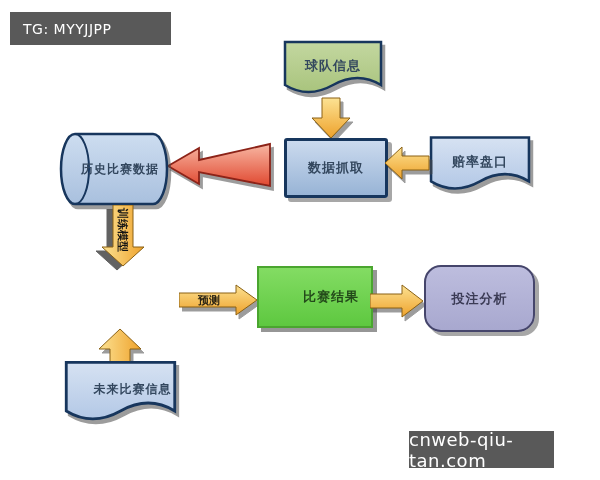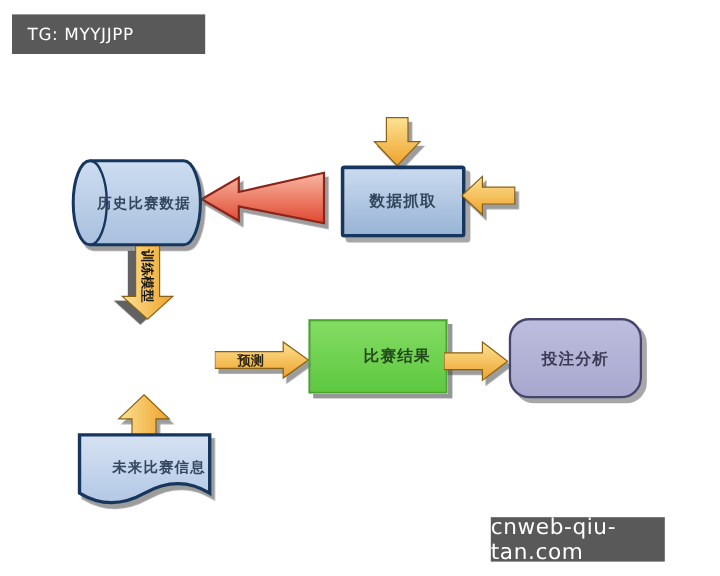--- a/index.html
+++ b/index.html
@@ -108,29 +108,41 @@
     </defs>
   </svg>
 
   <div class="abs badge" id="tg-badge">
     <span>TG: MYYJJPP</span>
   </div>
   <div class="abs badge" id="watermark">
     <span>cnweb-qiu-tan.com</span>
   </div>
 
+  <div class="abs shape-shadow" id="node-team-info">
+    <svg width="100" height="60" viewBox="0 0 100 60">
+      <path d="M2,2 H98 V45 Q75,31 50,45 Q25,59 2,45 Z" fill="url(#gradGreenDoc)" stroke="#17365d" stroke-width="2.5"></path>
+    </svg>
+    <div class="node-label navy-text" style="padding-bottom:8px">球队信息</div>
+  </div>
 
   <svg class="abs shape-shadow" id="arrow-team-to-capture" viewBox="0 0 42 42">
     <polygon points="12,1 30,1 30,21 40,21 21,41 2,21 12,21" fill="url(#gradYellowH)" stroke="#8a6114" stroke-width="1"></polygon>
   </svg>
 
   <div class="abs" id="node-data-capture">
     <div class="node-label navy-text">数据抓取</div>
   </div>
 
+  <div class="abs shape-shadow" id="node-odds-market">
+    <svg width="102" height="64" viewBox="0 0 100 60">
+      <path d="M2,2 H98 V45 Q75,31 50,45 Q25,59 2,45 Z" fill="url(#gradBlueDoc)" stroke="#17365d" stroke-width="2.5"></path>
+    </svg>
+    <div class="node-label navy-text" style="padding-bottom:8px">赔率盘口</div>
+  </div>
 
   <svg class="abs shape-shadow" id="arrow-odds-to-capture" viewBox="0 0 46 36">
     <polygon points="45,11 18,11 18,2 1,18 18,34 18,25 45,25" fill="url(#gradYellowH)" stroke="#8a6114" stroke-width="1"></polygon>
   </svg>
 
   <svg class="abs shape-shadow" id="arrow-capture-to-history" viewBox="0 0 106 48">
     <polygon points="2,25 33,7 33,19 104,3 104,45 33,31 33,43" fill="url(#gradRed)" stroke="#8c2318" stroke-width="1.8"></polygon>
   </svg>
 
   <div class="abs shape-shadow" id="node-historical-data">

